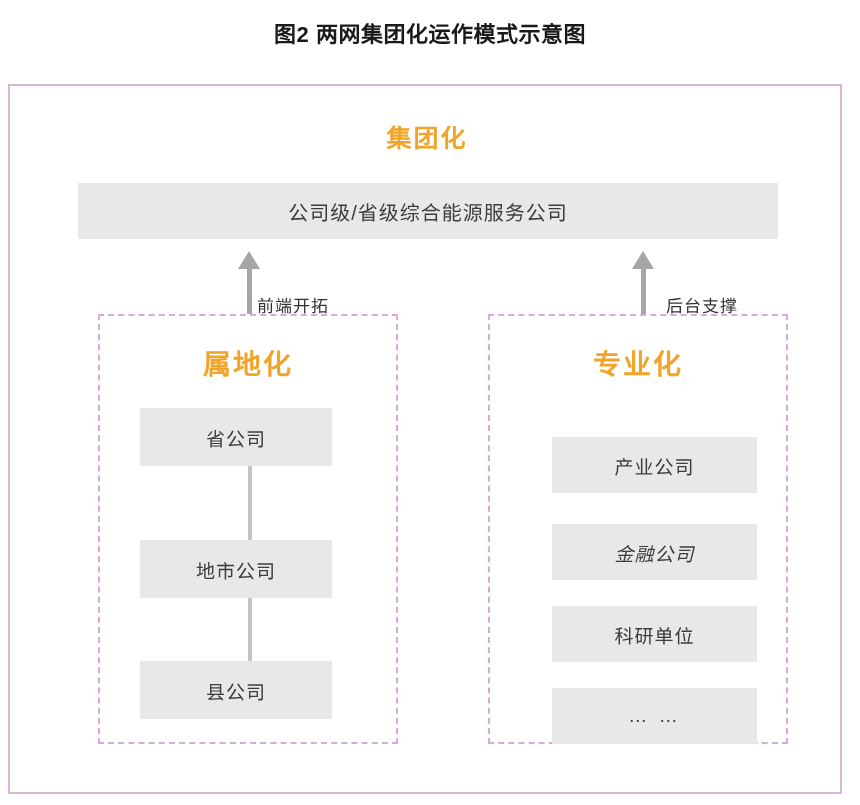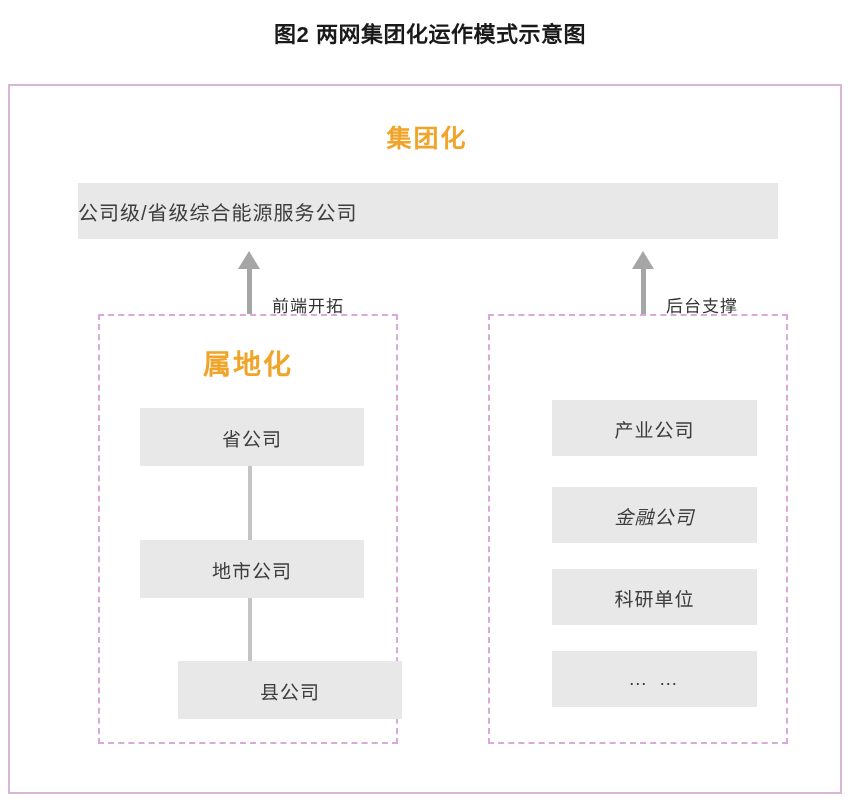--- a/index.html
+++ b/index.html
@@ -56,21 +56,21 @@
   
   .top-bar {
     position: absolute;
     left: 68px;
     top: 97px;
     width: 700px;
     height: 56px;
     background: #e8e8e8;
     display: flex;
     align-items: center;
-    justify-content: flex-start;
+    justify-content: center;
     font-size: 20px;
     color: #3d3d3d;
     letter-spacing: 1px;
   }
 
   
   .arrow {
     position: absolute;
     width: 34px;
     height: 72px;
@@ -96,21 +96,21 @@
   .arrow-left  { left: 222px; top: 165px; }
   .arrow-right { left: 616px; top: 165px; }
 
   .arrow-label {
     position: absolute;
     font-size: 17px;
     color: #333333;
     letter-spacing: 1px;
     white-space: nowrap;
   }
-  .label-left  { left: 262px; top: 206px; }
+  .label-left  { left: 247px; top: 206px; }
   .label-right { left: 656px; top: 206px; }
 
   
   .dashed-box {
     position: absolute;
     border: 2px dashed #d9a9dc;
     box-sizing: border-box;
     background: #ffffff;
   }
   .box-local { left: 88px;  top: 228px; width: 300px; height: 430px; }
@@ -134,37 +134,37 @@
     background: #e8e8e8;
     display: flex;
     align-items: center;
     justify-content: center;
     font-size: 19px;
     color: #3d3d3d;
     letter-spacing: 1px;
   }
 
   
-  .cell-l { left: 40px; width: 224px; height: 58px; font-family: Liberation Serif, serif; }
+  .cell-l { left: 40px; width: 192px; height: 58px; font-family: Liberation Serif, serif; }
   .l1 { top: 92px; }
   .l2 { top: 224px; }
-  .l3 { top: 345px; margin-left: 38px; }
+  .l3 { top: 345px; }
 
   
   .connector {
     position: absolute;
     left: 148px;
     width: 4px;
     background: #c4c4c4;
   }
   .conn1 { top: 150px; height: 74px; }
   .conn2 { top: 282px; height: 63px; }
 
   
-  .cell-r { left: 62px; width: 205px; height: 56px; }
+  .cell-r { left: 62px; width: 205px; height: 56px; margin-top: 37px; }
   .r1 { top: 84px; }
   .r2 { top: 171px; font-style: italic; }
   .r3 { top: 253px; text-align: right; }
   .r4 { top: 335px; }
 
   .ellipsis-cell { letter-spacing: 3px; }
 </style>
 </head>
 <body>
 
@@ -204,20 +204,21 @@
     </div>
 
     <div class="connector conn2"></div>
 
     <div class="cell cell-l l3">
       <span>县公司</span>
     </div>
   </div>
 
   <div class="dashed-box box-pro">
+    <div class="box-heading">专业化</div>
 
     <div class="cell cell-r r1">
       <span>产业公司</span>
     </div>
 
     <div class="cell cell-r r2">
       <span>金融公司</span>
     </div>
 
     <div class="cell cell-r r3">

